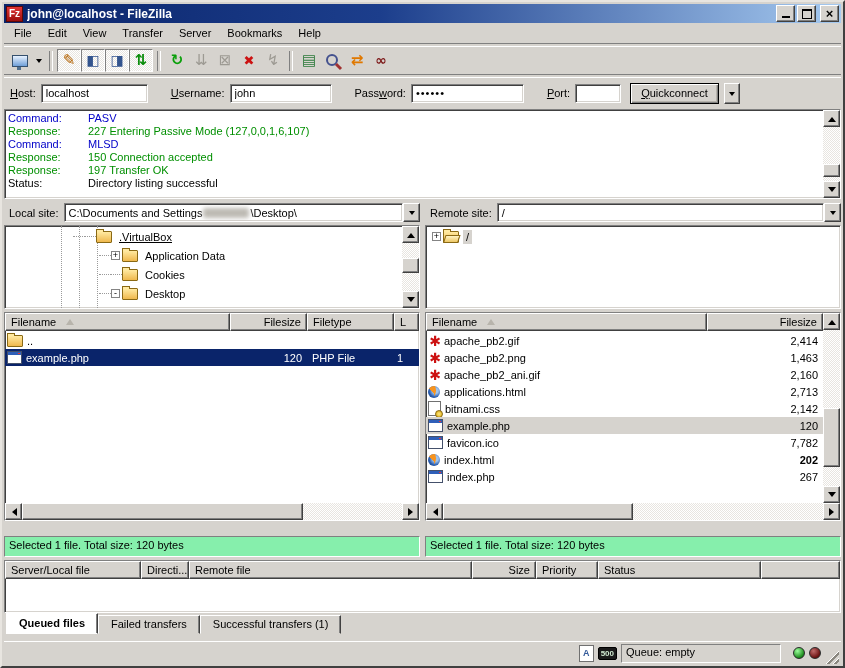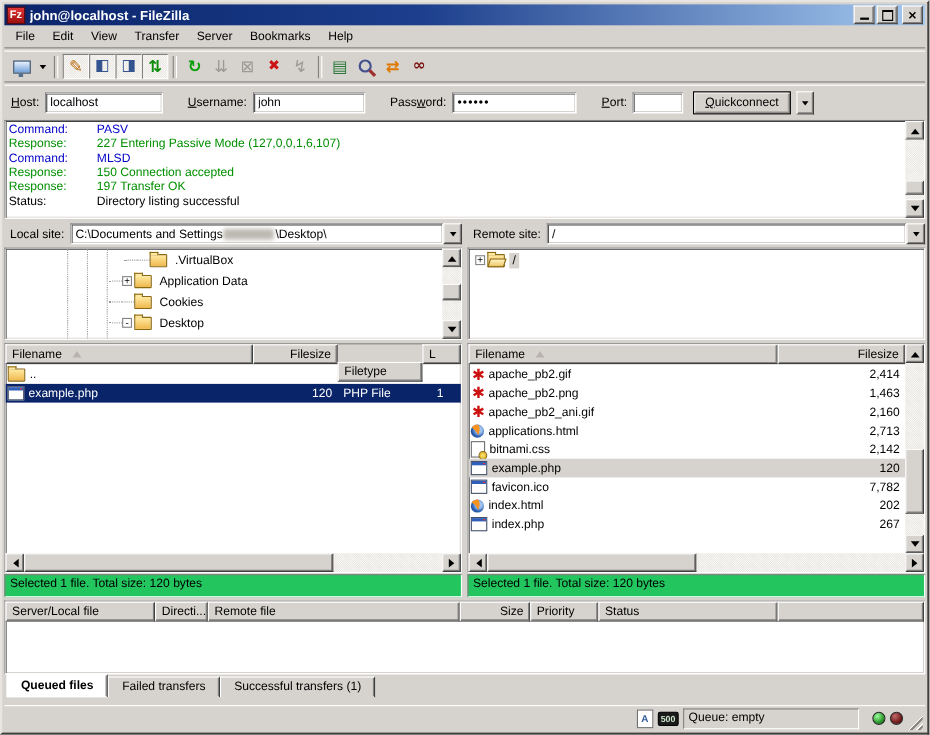--- a/index.html
+++ b/index.html
@@ -110,21 +110,21 @@
   .hcell{box-sizing:border-box;height:18px;display:flex;align-items:center;padding:0 5px;overflow:hidden;white-space:nowrap;background:#d6d3ce;border:1px solid;border-color:#fff #404040 #404040 #fff;box-shadow:inset -1px -1px 0 #808080}
   .hcell.right{justify-content:flex-end}
   .sort-asc{width:0;height:0;border-left:4px solid transparent;border-right:4px solid transparent;border-bottom:6px solid #b8b4ac;margin-left:10px}
   .list-body{flex:1;overflow:hidden;padding-top:1px}
   .file-row{display:flex;height:17px;align-items:center}
   .cell{box-sizing:border-box;height:17px;display:flex;align-items:center;padding:0 5px;overflow:hidden;white-space:nowrap}
   .cell.right{justify-content:flex-end}
   .name-cell{padding-left:2px}
   .sel-navy{background:var(--selection,#0a246a);color:#fff}
   .sel-grayrow{background:#d6d3ce}
-  .status-panel{flex:none;height:19px;line-height:17px;padding:0 4px;margin-top:1px;background:#22c55e;border:1px solid;border-color:#808080 #fff #fff #808080;white-space:nowrap;overflow:hidden}
+  .status-panel{flex:none;height:19px;line-height:17px;padding:0 4px;margin-top:15px;background:#86efac;border:1px solid;border-color:#808080 #fff #fff #808080;white-space:nowrap;overflow:hidden}
   
   .queuebox{flex:1;min-height:50px;margin-top:3px;display:flex;flex-direction:column;background:#fff;border:1px solid;border-color:#808080 #fff #fff #808080;box-shadow:inset 1px 1px 0 #404040,inset -1px -1px 0 #d6d3ce}
   .queue-headers{flex:none;height:18px;display:flex;background:#d6d3ce}
   .queue-body{flex:1}
   
   .tabs{flex:none;height:22px;display:flex;align-items:flex-start;padding-left:2px}
   .tab{box-sizing:border-box;height:19px;margin-top:2px;padding:2px 12px 0;background:#d6d3ce;border:1px solid;border-color:#fff #404040 transparent #fff;box-shadow:inset -1px 0 0 #808080;white-space:nowrap}
   .tab.active{height:21px;margin-top:0;padding-top:3px;background:#fff;font-weight:bold;position:relative;z-index:2}
   
   .statusbar{flex:none;height:22px;margin-top:6px;display:flex;align-items:center;justify-content:flex-end;border-top:1px solid #fff;padding:0 2px;gap:4px}
@@ -286,21 +286,21 @@
           <button class="combo-btn">
               <span class="dn-tri"></span>
             </button>
         </div>
       </div>
       <div class="treebox">
         <div class="tree-rows" id="local-tree-rows">
             <div class="tree-guide" style="left: 56px;"></div>
             <div class="tree-guide" style="left: 74px;"></div>
             <div class="tree-guide" style="left: 92px;"></div>
-            <div class="tree-row" style="padding-left: 108px;">
+            <div class="tree-row" style="padding-left: 68px; text-decoration: underline;">
               <span class="hdots"></span>
               <span class="hdots w11"></span>
               <span class="ic ic-folder"></span>
               <span class="tree-label">.VirtualBox</span>
             </div>
             <div class="tree-row" style="padding-left: 94px;">
               <span class="hdots"></span>
               <span class="exp">+</span>
               <span class="ic ic-folder"></span>
               <span class="tree-label">Application Data</span>
@@ -332,21 +332,21 @@
       </div>
       <div class="listarea" style="margin-top:3px">
         <div class="list-header" id="local-list-header">
             <div class="hcell" style="width: 225px;">
               <span>Filename</span>
               <span class="sort-asc"></span>
             </div>
             <div class="hcell right" style="width: 77px;">
               <span>Filesize</span>
             </div>
-            <div class="hcell" style="width: 77px; margin-top: 16px;">
+            <div class="hcell" style="width: 87px;">
               <span>Filetype</span>
             </div>
             <div class="hcell" style="flex: 1 1 0%; min-width: 0px;">
               <span>L</span>
             </div>
           </div>
         <div class="list-body" id="local-list-body">
             <div class="file-row">
               <div class="cell name-cell" style="width: 225px;">
                 <span class="ic ic-folder"></span>
@@ -464,21 +464,21 @@
                     <span class="ic ic-window"></span>
                     <span class="fname">favicon.ico</span>
                   </div>
                   <div class="cell right" style="flex: 1 1 0%;">7,782</div>
                 </div>
                 <div class="file-row">
                   <div class="cell name-cell" style="width: 281px;">
                     <span class="ic ic-firefox"></span>
                     <span class="fname">index.html</span>
                   </div>
-                  <div class="cell right" style="flex: 1 1 0%;">202</div>
+                  <div class="cell right" style="flex: 1 1 0%; font-weight: bold;">202</div>
                 </div>
                 <div class="file-row">
                   <div class="cell name-cell" style="width: 281px;">
                     <span class="ic ic-window"></span>
                     <span class="fname">index.php</span>
                   </div>
                   <div class="cell right" style="flex: 1 1 0%;">267</div>
                 </div>
               </div>
           </div>
@@ -507,21 +507,21 @@
         </div>
       </div>
       <div class="status-panel">Selected 1 file. Total size: 120 bytes</div>
     </div>
   </div>
 
   <div class="queuebox">
     <div class="queue-headers" id="queue-headers">
         <div class="hcell" style="width: 136px;">Server/Local file</div>
         <div class="hcell" style="width: 48px;">Directi...</div>
-        <div class="hcell" style="width: 229px; text-align: right;">Remote file</div>
+        <div class="hcell" style="width: 283px; text-align: right;">Remote file</div>
         <div class="hcell right" style="width: 64px;">Size</div>
         <div class="hcell" style="width: 62px;">Priority</div>
         <div class="hcell" style="width: 163px;">Status</div>
         <div class="hcell" style="flex: 1 1 0%;"></div>
       </div>
     <div class="queue-body"></div>
   </div>
 
   <div class="tabs" id="tabs">
       <div class="tab active">Queued files</div>

